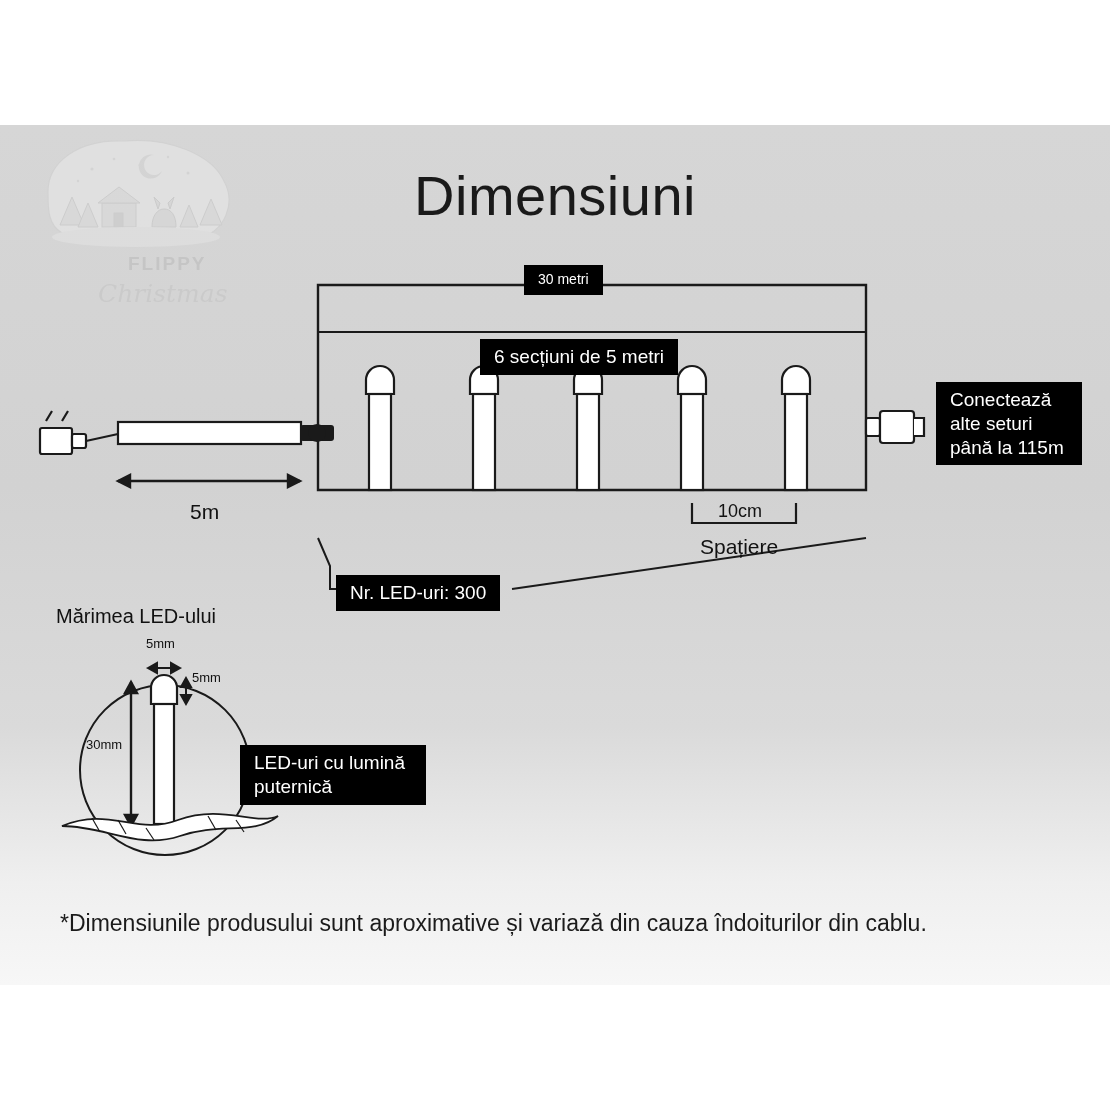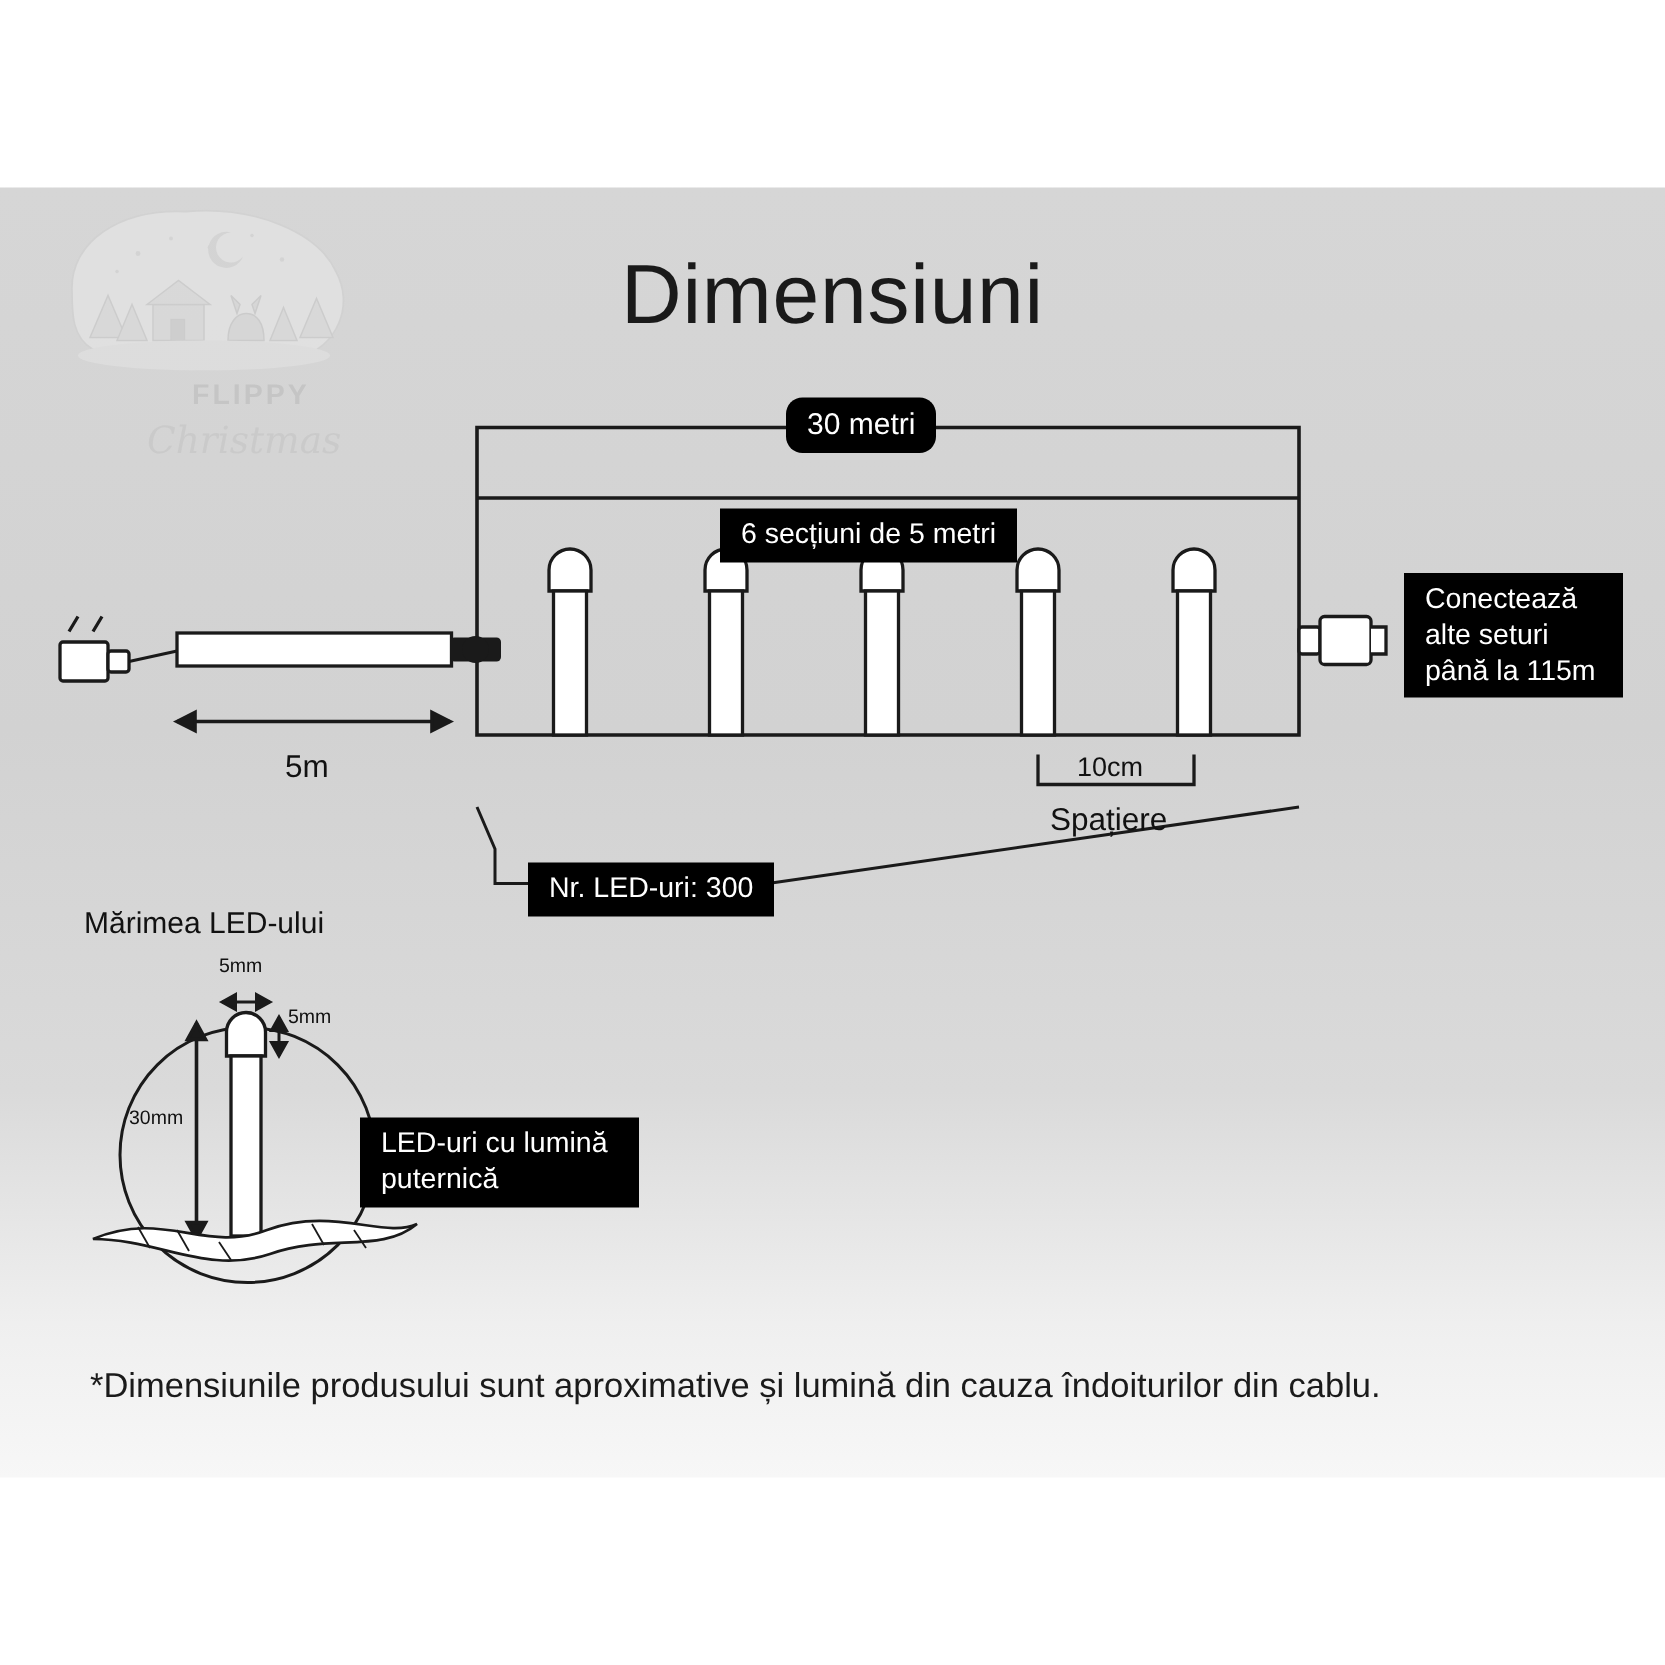--- a/index.html
+++ b/index.html
@@ -68,21 +68,21 @@
   .label-box {
     position: absolute;
     background: #000000;
     color: #ffffff;
     font-size: 19px;
     padding: 6px 14px;
     line-height: 1.25;
     white-space: pre-line;
     z-index: 6;
   }
-  .label-box.big { font-size: 20px; border-radius: 11px; }
+  .label-box.big { font-size: 14px; }
 
   
   .plain {
     position: absolute;
     color: #111111;
     font-size: 21px;
   }
   .tiny { font-size: 13px; }
 
   
@@ -201,21 +201,21 @@
     </svg>
 
     <div class="label-box big" style="left:524px; top:140px;">30 metri</div>
     <div class="label-box" style="left:480px; top:190px;margin-top:24px;">6 secțiuni de 5 metri</div>
     <div class="label-box" style="left:936px; top:257px; width:118px;">Conectează
 alte seturi
 până la 115m</div>
     <div class="plain" style="left:190px; top:375px;">5m</div>
     <div class="plain" style="left:718px; top:376px; font-size:18px;">10cm</div>
     <div class="plain" style="left:700px; top:410px;">Spațiere</div>
-    <div class="label-box" style="left:352px; top:450px;text-align:center;">Nr. LED-uri: 300</div>
+    <div class="label-box" style="left:336px; top:450px;text-align:center;">Nr. LED-uri: 300</div>
 
     <div class="plain" style="left:56px; top:480px; font-size:20px;">Mărimea LED-ului</div>
 
     <svg class="abs" style="left:40px; top:505px;" width="420" height="230" aria-hidden="true">
 
       <circle cx="125" cy="140" r="85" fill="none" stroke="#1a1a1a" stroke-width="2"></circle>
 
       <g stroke="#1a1a1a" stroke-width="2.2" fill="#ffffff">
         <path d="M111 58 a13 13 0 0 1 26 0 l0 16 l-26 0 z"></path>
         <rect x="114" y="74" width="20" height="120"></rect>
@@ -250,16 +250,16 @@
         <path d="M196 190 l8 12"></path>
       </g>
     </svg>
 
     <div class="plain tiny" style="left:146px; top:511px;">5mm</div>
     <div class="plain tiny" style="left:192px; top:545px;">5mm</div>
     <div class="plain tiny" style="left:86px; top:612px;">30mm</div>
     <div class="label-box" style="left:240px; top:620px; width:158px;">LED-uri cu lumină
 puternică</div>
 
-    <div id="footnote">*Dimensiunile produsului sunt aproximative și lumină din cauza îndoiturilor din cablu.</div>
+    <div id="footnote">*Dimensiunile produsului sunt aproximative și variază din cauza îndoiturilor din cablu.</div>
 
   </div>
 </div>
 
 </body></html>

